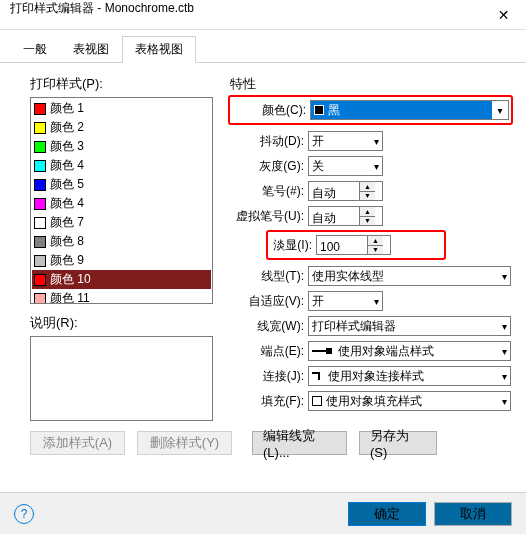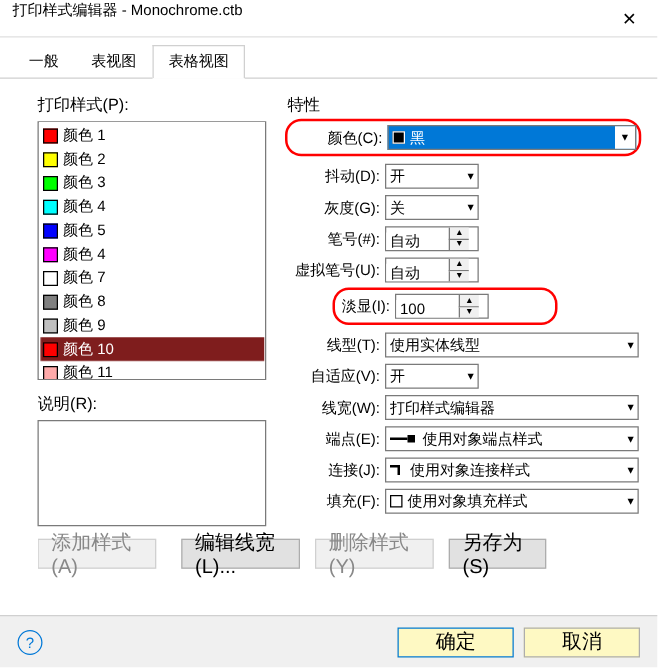--- a/index.html
+++ b/index.html
@@ -25,28 +25,28 @@
 .prop-ctrl { flex: 1; display: flex; align-items: center; }
 .select { height: 20px; border: 1px solid #7a7a7a; display: flex; align-items: center; padding: 0 3px; font-size: 12px; position: relative; background: #fff; }
 .select .arrow { position: absolute; right: 3px; font-size: 10px; }
 .select.hilite { background: #0078d7; color: #fff; }
 .select.hilite .arrow { color: #000; background: #fff; right:0; top:0; bottom:0; width:16px; display:flex; align-items:center; justify-content:center; }
 .spinner { height: 20px; border: 1px solid #7a7a7a; display: flex; align-items: flex-end; }
 .spinner input { border: none; width: 50px; padding: 0 3px; font-size: 12px; outline:none; }
 .spinbtns { width: 16px; display:flex; flex-direction:column; height:100%; }
 .spinbtns div { flex:1; border-left:1px solid #7a7a7a; display:flex; align-items:center; justify-content:center; font-size:7px; background:#f0f0f0; }
 .spinbtns div:first-child{border-bottom:1px solid #7a7a7a;}
-.redbox { border: 2px solid #ff0000; border-radius: 13px; padding: 2px; margin: -2px; }
+.redbox { border: 2px solid #ff0000; border-radius: 3px; padding: 2px; margin: -2px; }
 .bottom-btns { display: flex; gap: 12px; padding: 10px 0 5px 0; }
-.btn { height: 24px; border: 1px solid #adadad; background: #e1e1e1; padding: 0 10px; font-size: 16px; display:flex; align-items:center; justify-content:center; }
+.btn { height: 24px; border: 1px solid #adadad; background: #e1e1e1; padding: 0 10px; font-size: 13px; display:flex; align-items:center; justify-content:center; }
 .btn.disabled { color: #888; background: #f0f0f0; border-color:#d0d0d0; }
 .footer { position: absolute; bottom: 0; left: 0; right: 0; height: 42px; border-top: 1px solid #d0d0d0; display: flex; align-items: center; padding: 0 14px; background:#f0f0f0; }
 .help-icon { width: 20px; height: 20px; border-radius: 50%; border: 1px solid #0078d7; color: #0078d7; display: flex; align-items: center; justify-content: center; font-size: 12px; }
 .footer-btns { margin-left: auto; display: flex; gap: 8px; }
-.footer-btns .btn { width: 93px; height: 24px; background:#fef9c3; }
+.footer-btns .btn { width: 78px; height: 24px; background:#0369a1; }
 .footer-btns .btn.primary { border-color:#0078d7; }
 .icon-preview { display:inline-flex; align-items:center; gap:3px; }
 .sw2 { width:10px; height:10px; border:1px solid #000; }
 .endpt-preview { width:22px; display:flex; align-items:center; }
 .endpt-preview::before{content:"";width:14px;height:2px;background:#000;}
 .endpt-preview::after{content:"";width:6px;height:6px;background:#000;}
 .join-preview { width:12px;height:12px; position:relative; }
 .join-preview::before{content:"";position:absolute;width:8px;height:2px;background:#000;top:2px;left:0;}
 .join-preview::after{content:"";position:absolute;width:2px;height:8px;background:#000;top:2px;left:6px;}
 .fill-preview{width:10px;height:10px;border:1px solid #000;}
@@ -250,22 +250,22 @@
               <span style="margin-left:4px">使用对象填充样式</span>
               <span class="arrow">▾</span>
             </div>
           </div>
       </div>
     </div>
   </div>
 
   <div class="bottom-btns">
     <div class="btn disabled" style="width:95px">添加样式(A)</div>
+    <div class="btn disabled" style="width:95px">删除样式(Y)</div>
     <div class="btn" style="width:95px;margin-left:8px">编辑线宽(L)...</div>
-    <div class="btn disabled" style="width:95px">删除样式(Y)</div>
     <div class="btn" style="width:78px">另存为(S)</div>
   </div>
 </div>
 
 <div class="footer">
   <div class="help-icon">?</div>
   <div class="footer-btns">
     <div class="btn primary">确定</div>
     <div class="btn">取消</div>
   </div>

